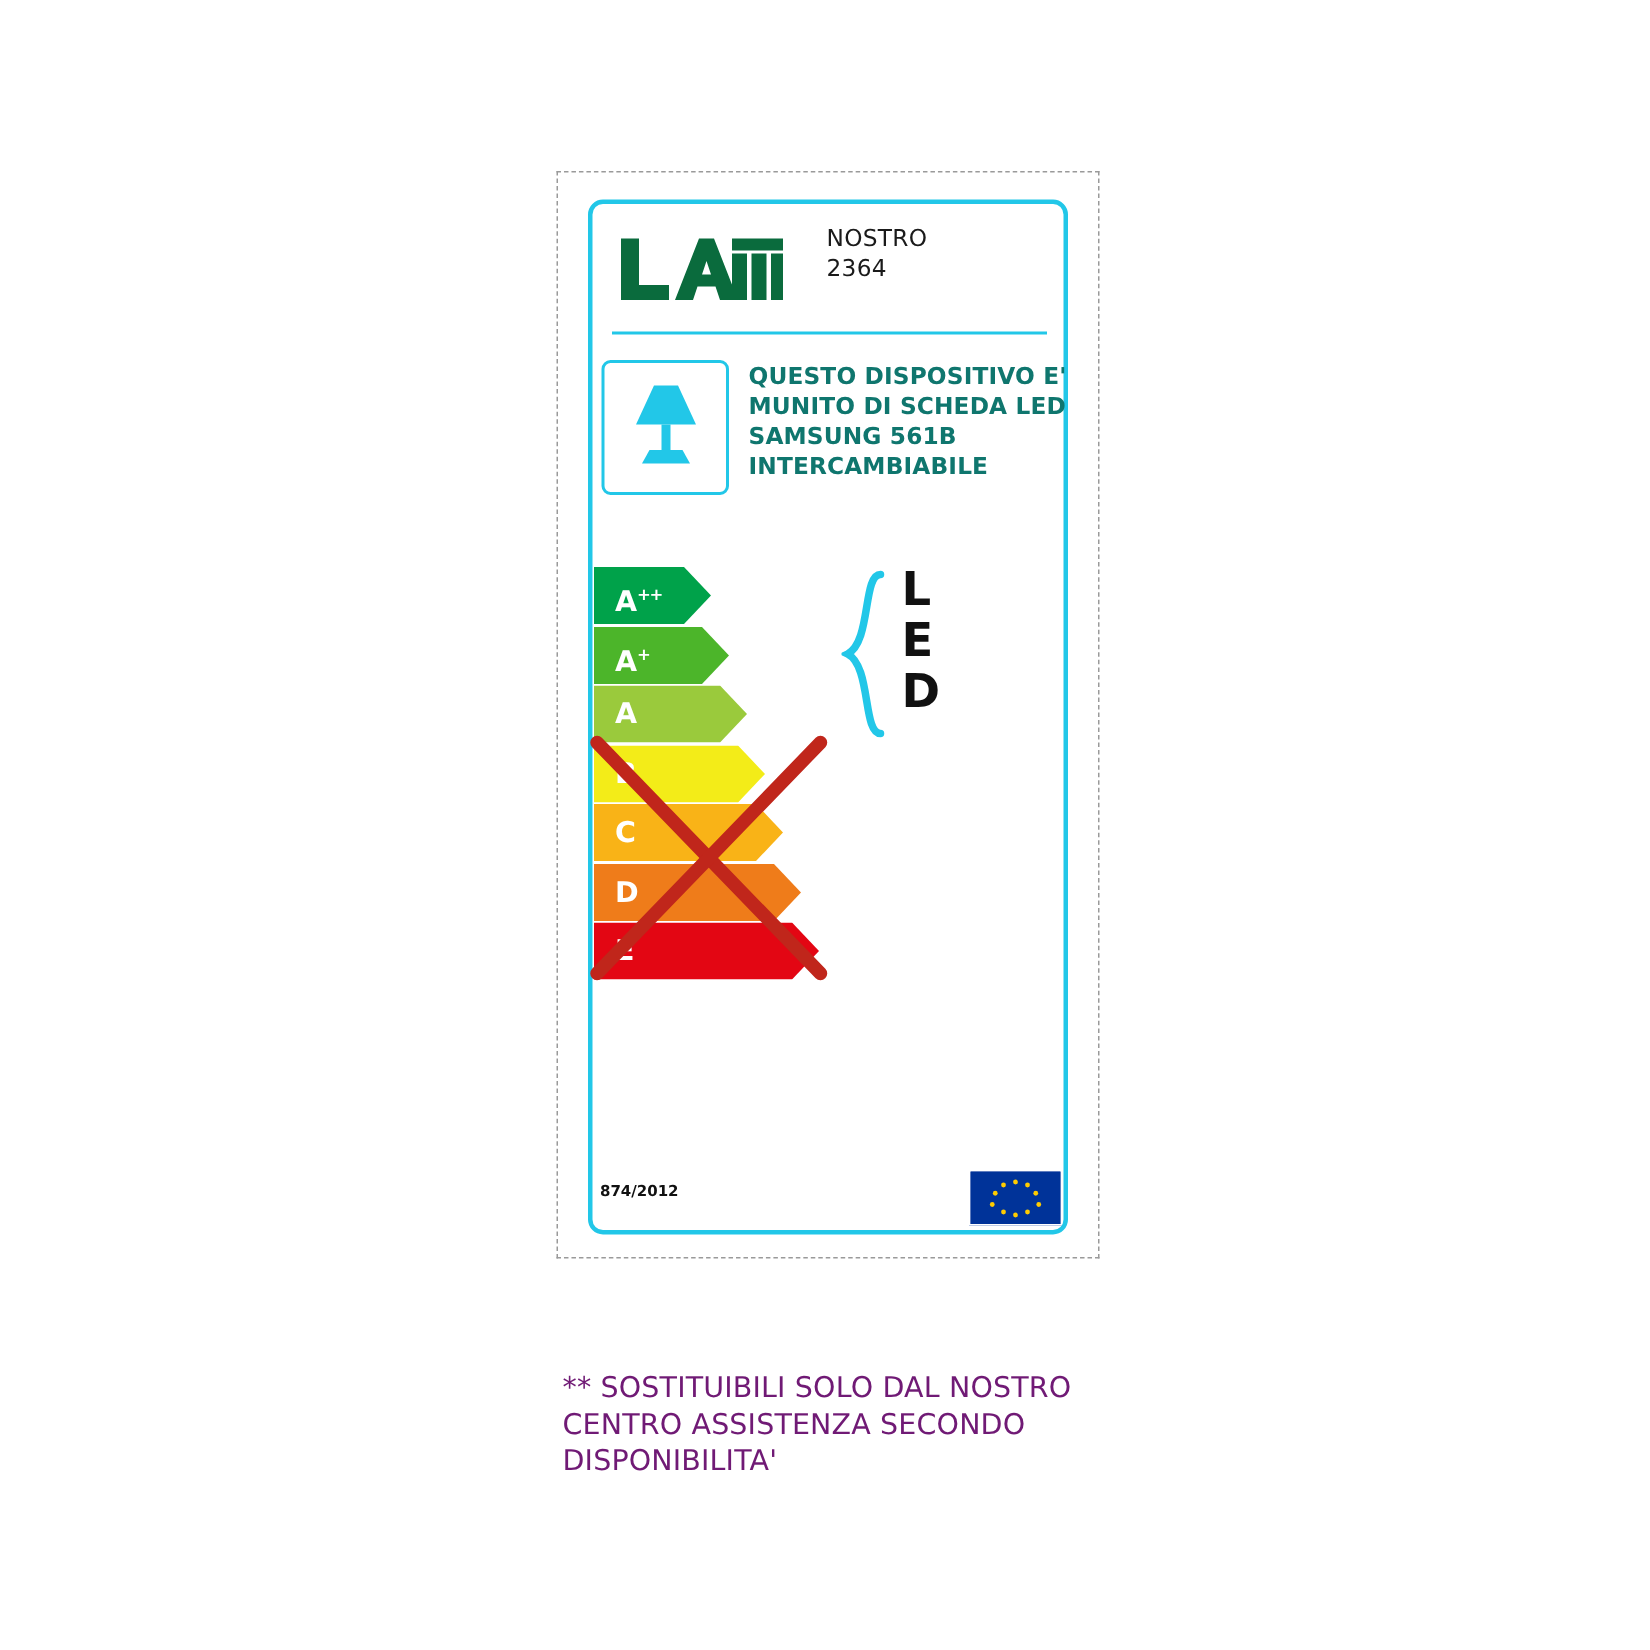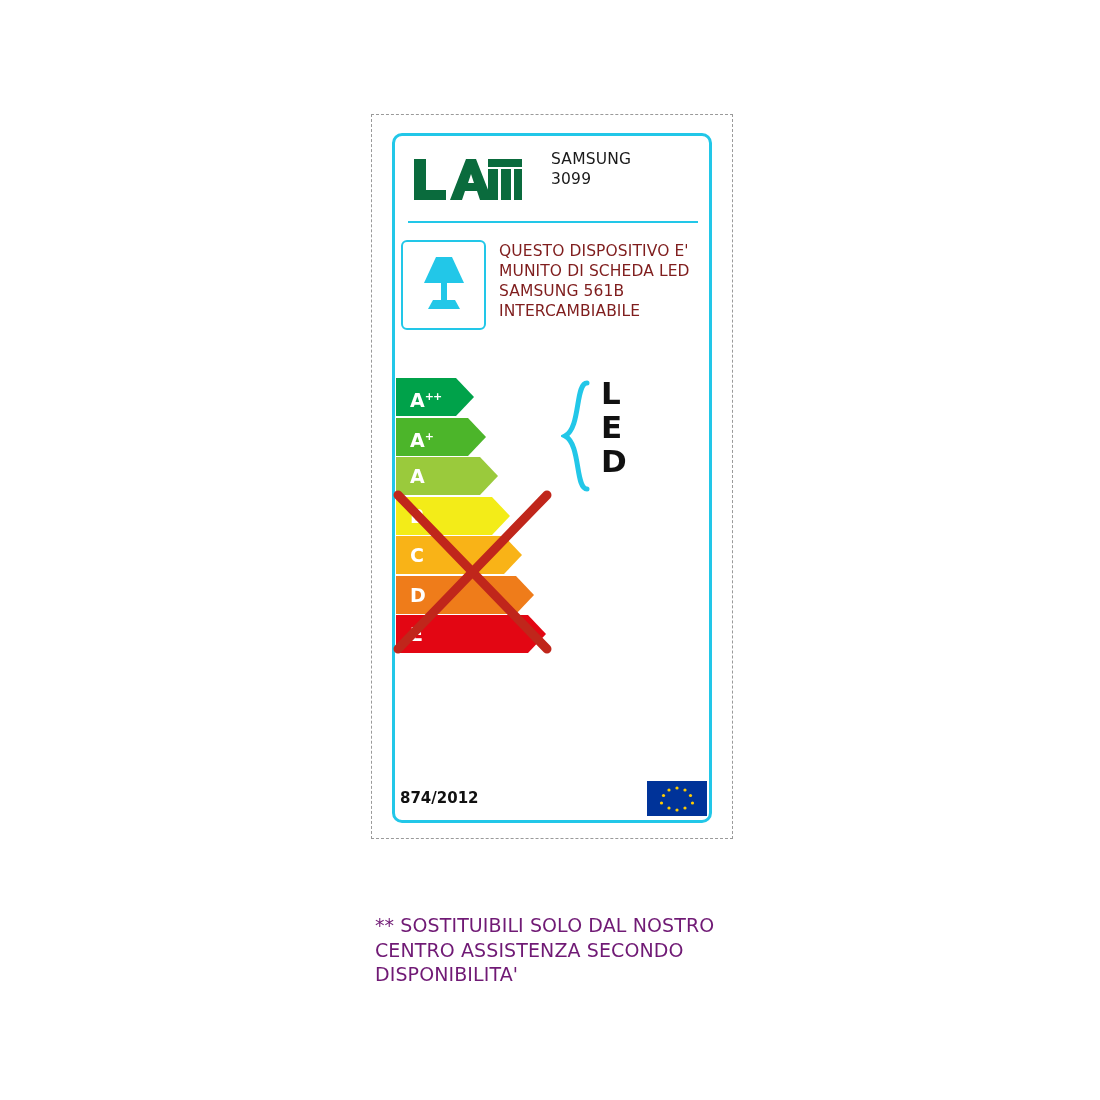--- a/index.html
+++ b/index.html
@@ -90,23 +90,23 @@
     display: flex;
     align-items: center;
     justify-content: center;
   }
   #notice-text {
     position: absolute;
     left: 499px;
     top: 241px;
     width: 215px;
     font-size: 15.5px;
-    font-weight: normal;
+    font-weight: bold;
     line-height: 20px;
-    color: #7f1d1d;
+    color: #0f766e;
     letter-spacing: 0.1px;
   }
 
   
   #energy-scale {
     position: absolute;
     left: 396px;
     top: 378px;
     width: 200px;
     height: 275px;
@@ -170,21 +170,21 @@
     width: 165px;
     height: 170px;
     pointer-events: none;
   }
 
   
   #regulation {
     position: absolute;
     left: 400px;
     top: 789px;
-    font-size: 15px;
+    font-size: 10px;
     font-weight: bold;
     color: #111111;
   }
   #eu-flag {
     position: absolute;
     left: 646px;
     top: 780px;
     width: 62px;
     height: 37px;
     background: #003399;
@@ -216,22 +216,22 @@
   <svg width="110" height="45" viewBox="0 0 110 45" xmlns="http://www.w3.org/2000/svg">
 
     <path d="M2 2 H14 V33 H34 V43 H2 Z" fill="#0a6b3d"></path>
 
     <path d="M38 43 L54 2 H64 L80 43 H68 L65 34 H53 L50 43 Z M56 26 H62 L59 17 Z" fill="#0a6b3d"></path>
 
     <path d="M76 12 H86 V43 H76 Z M89 12 H99 V43 H89 Z M102 12 H110 V43 H102 Z M76 2 H110 V10 H76 Z" fill="#0a6b3d"></path>
   </svg>
 </div>
 
-<div id="model-name">SAMSUNG</div>
-<div id="model-code">3099</div>
+<div id="model-name">NOSTRO</div>
+<div id="model-code">2364</div>
 <div id="header-rule"></div>
 
 <div id="lamp-icon-box">
   <span>
     <svg width="54" height="62" viewBox="0 0 54 62" xmlns="http://www.w3.org/2000/svg">
       <path d="M19 5 H35 L47 31 H7 Z" fill="#22c7e8"></path>
       <rect x="24" y="31" width="6" height="17" fill="#22c7e8"></rect>
       <path d="M11 57 H43 L38 48 H16 Z" fill="#22c7e8"></path>
     </svg>
   </span>

